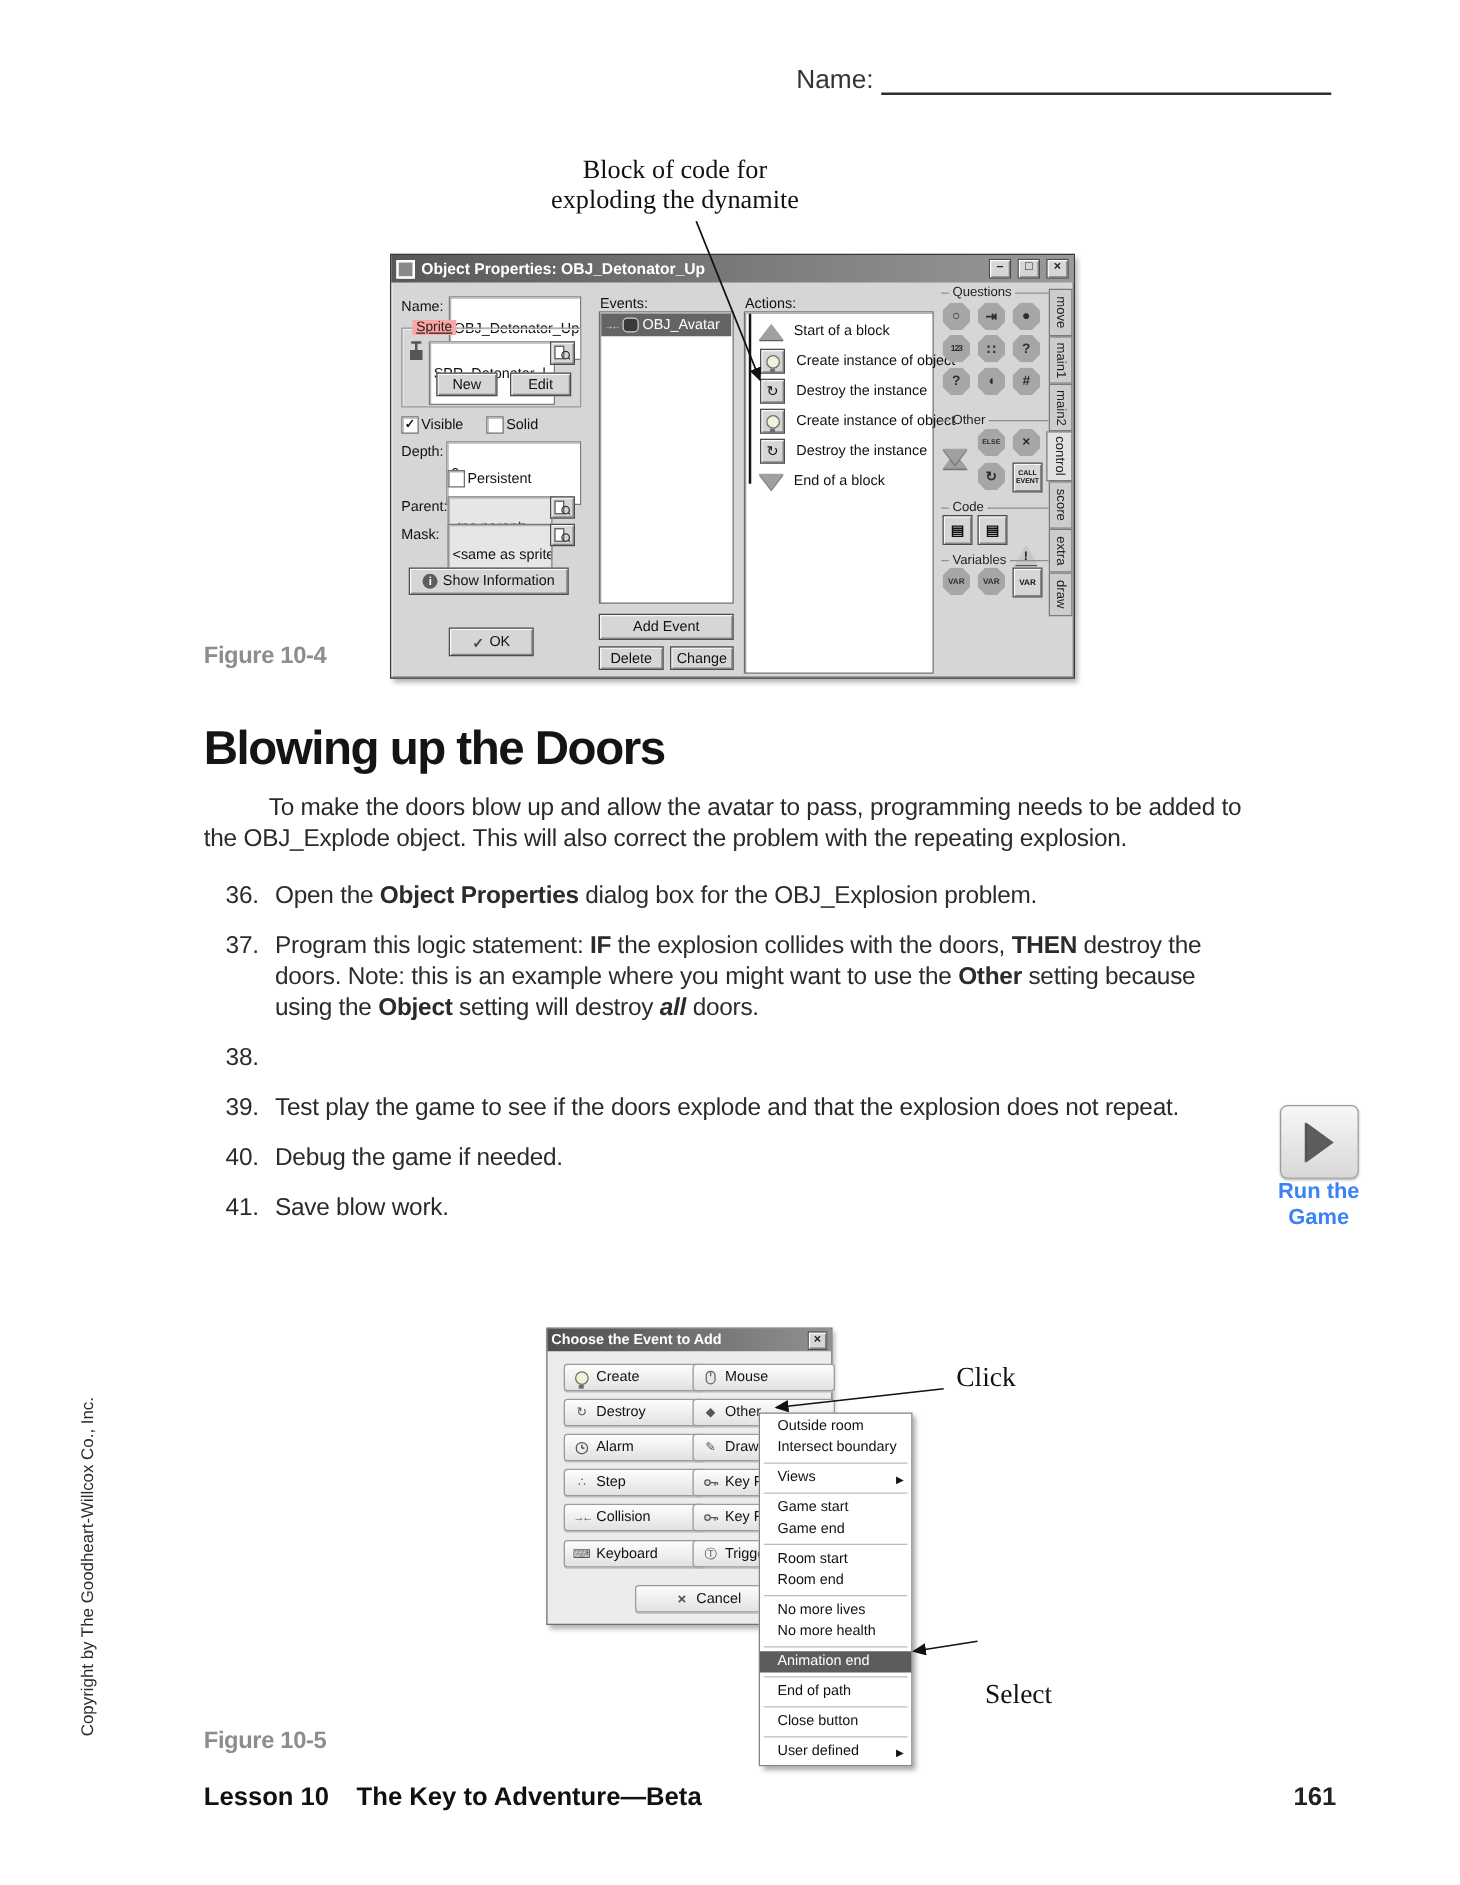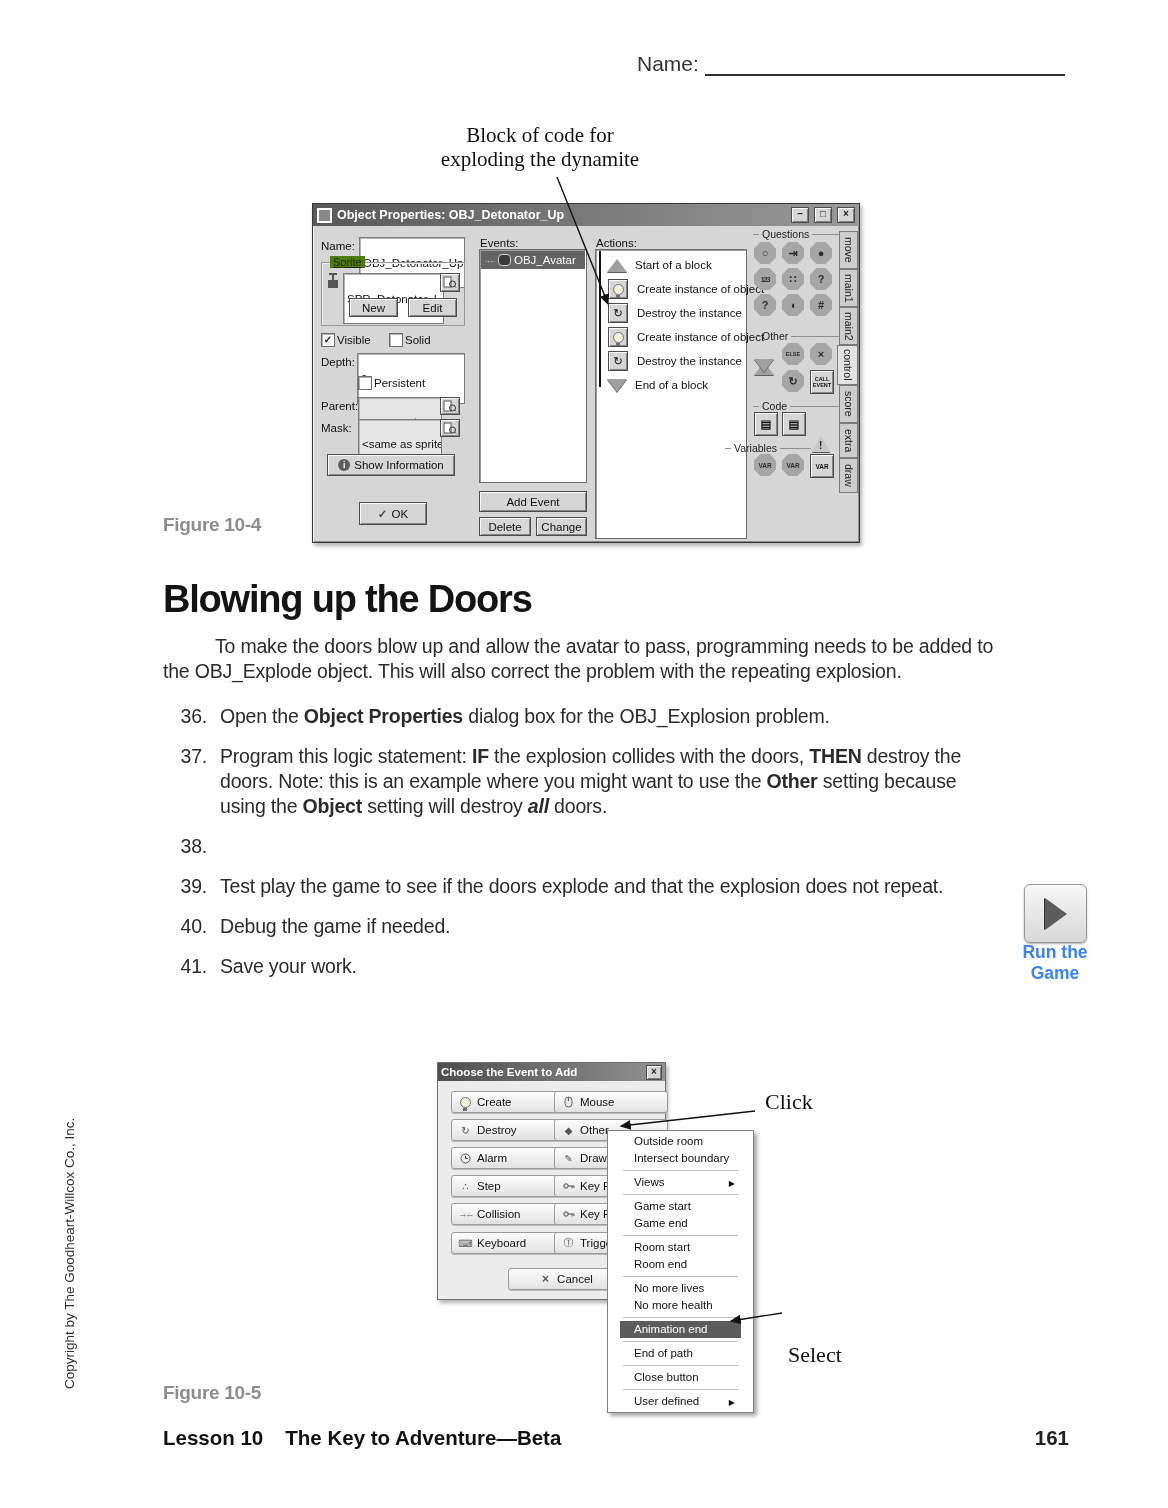--- a/index.html
+++ b/index.html
@@ -41,21 +41,21 @@
         line-height:12px;text-align:center;font-weight:bold;}
   .gbtn{background:#d6d6d6;border:1px solid #4c4c4c;box-shadow:inset 1px 1px 0 #fafafa,inset -1px -1px 0 #858585;
         font-size:11.5px;color:#111;display:flex;align-items:center;justify-content:center;gap:4px;}
   .tfield{background:#fff;border:1px solid #7c7c7c;box-shadow:inset 1px 1px 0 #b5b5b5;
           font-size:11.5px;color:#111;display:flex;align-items:center;padding:16px 3px;white-space:nowrap;overflow:hidden;}
   .tfield.ro{background:#e6e6e6;}
   .lbl{font-size:11.5px;color:#111;white-space:nowrap;}
   .cb{width:12px;height:12px;background:#fff;border:1px solid #6d6d6d;box-shadow:inset 1px 1px 0 #b0b0b0;
       font-size:10px;line-height:11px;text-align:center;color:#111;font-weight:bold;}
   .group{border:1px solid #999;box-shadow:inset 1px 1px 0 #efefef;}
-  .group-label{position:absolute;top:-7px;left:8px;background:#4d7c0f;padding:0 3px;font-size:11px;text-decoration:underline;}
+  .group-label{position:absolute;top:-7px;left:8px;background:#fca5a5;padding:0 3px;font-size:11px;text-decoration:underline;}
   .listbox{background:#fff;border:1px solid #6d6d6d;box-shadow:inset 1px 1px 0 #9d9d9d;}
   .ev-row{display:flex;align-items:center;gap:3px;height:18px;background:#646464;color:#fff;
           margin:1px;padding:0 2px;font-size:11.5px;}
   .ev-arrows{font-size:8px;color:#d8d8d8;letter-spacing:-2px;flex:none;}
   .blob{width:11px;height:10px;border-radius:4px;background:#3a3a3a;border:1px solid #cfcfcf;flex:none;}
   .act-row{position:absolute;display:flex;align-items:center;gap:9px;height:20px;}
   .act-ic{width:18px;height:18px;flex:none;}
   .act-lbl{font-size:11.5px;color:#111;white-space:nowrap;}
   .tri-up{width:0;height:0;border-left:10px solid transparent;border-right:10px solid transparent;
           border-bottom:13px solid #a0a0a0;filter:drop-shadow(0 1px 0 #5e5e5e);}
@@ -85,21 +85,21 @@
   
   .evwin{background:#ececec;border:1px solid #6f6f6f;box-shadow:2px 3px 4px rgba(0,0,0,.3);}
   .evbar{height:18px;background:linear-gradient(90deg,#4e4e4e,#929292);display:flex;align-items:center;
          padding:0 3px;color:#fff;font-weight:bold;font-size:11.5px;}
   .xpb{position:absolute;border:1px solid #9b9b9b;border-radius:3px;height:20px;
        background:linear-gradient(#fdfdfd,#e2e2e2);box-shadow:0 1px 0 #bbb;
        font-size:11.5px;color:#111;display:flex;align-items:center;gap:5px;padding:0 7px;white-space:nowrap;overflow:hidden;}
   .xpb .ic{width:13px;flex:none;display:flex;align-items:center;justify-content:center;font-size:10px;color:#555;}
 
   
-  .menu{background:#fff;border:1px solid #828282;box-shadow:3px 3px 4px rgba(0,0,0,.35);padding:2px 12px;width:121px;}
+  .menu{background:#fff;border:1px solid #828282;box-shadow:3px 3px 4px rgba(0,0,0,.35);padding:2px 0;width:121px;}
   .mi{height:17px;line-height:17px;padding:0 6px 0 14px;font-size:11.5px;color:#111;position:relative;white-space:nowrap;}
   .mi.sel{background:#5c5c5c;color:#fff;}
   .mi .marrow{position:absolute;right:6px;top:1px;font-size:8px;}
   .msep{height:1px;background:#bdbdbd;margin:3px 3px;}
 
   
   .rgbtn{left:1024px;top:884px;width:61px;height:57px;border:1px solid #9a9a9a;border-radius:6px;
          background:linear-gradient(#f7f7f7,#d8d8d8);box-shadow:0 1px 2px #aaa;
          display:flex;align-items:center;justify-content:center;}
   .rgtri{width:0;height:0;border-top:16px solid transparent;border-bottom:16px solid transparent;
@@ -276,21 +276,21 @@
       <span class="dash"></span>
         <span>Code</span>
         <span class="dash grow"></span>
     </div>
     <div class="abs gbtn sqi" style="left:441px;top:208px;">▤</div>
     <div class="abs gbtn sqi" style="left:469px;top:208px;">▤</div>
     <div class="abs warn" style="left:499px;top:210px;">
         <b>!</b>
       </div>
 
-    <div class="tb-lab" style="left:412px;top:238px;">
+    <div class="tb-lab" style="left:440px;top:238px;">
       <span class="dash"></span>
         <span>Variables</span>
         <span class="dash grow"></span>
     </div>
     <div class="abs oct t65" style="left:441px;top:250px;">VAR</div>
     <div class="abs oct t65" style="left:469px;top:250px;">VAR</div>
     <div class="abs gbtn sqi t65" style="left:497px;top:250px;">VAR</div>
 
     <div class="vtab" style="left:526px;top:27px;height:36px;">move</div>
     <div class="vtab" style="left:526px;top:65px;height:36px;">main1</div>
@@ -321,21 +321,21 @@
       <div class="step">
         <span class="num">39.</span>
         <span class="txt">Test play the game to see if the doors explode and that the explosion does not repeat.</span>
       </div>
       <div class="step">
         <span class="num">40.</span>
         <span class="txt">Debug the game if needed.</span>
       </div>
       <div class="step">
         <span class="num">41.</span>
-        <span class="txt">Save your work.</span>
+        <span class="txt">Save blow work.</span>
       </div>
     </div>
   </div>
 
   <div class="abs rgbtn">
     <span class="rgtri"></span>
   </div>
   <div class="abs rgcap">
     <div>Run the</div>
     <div>Game</div>

